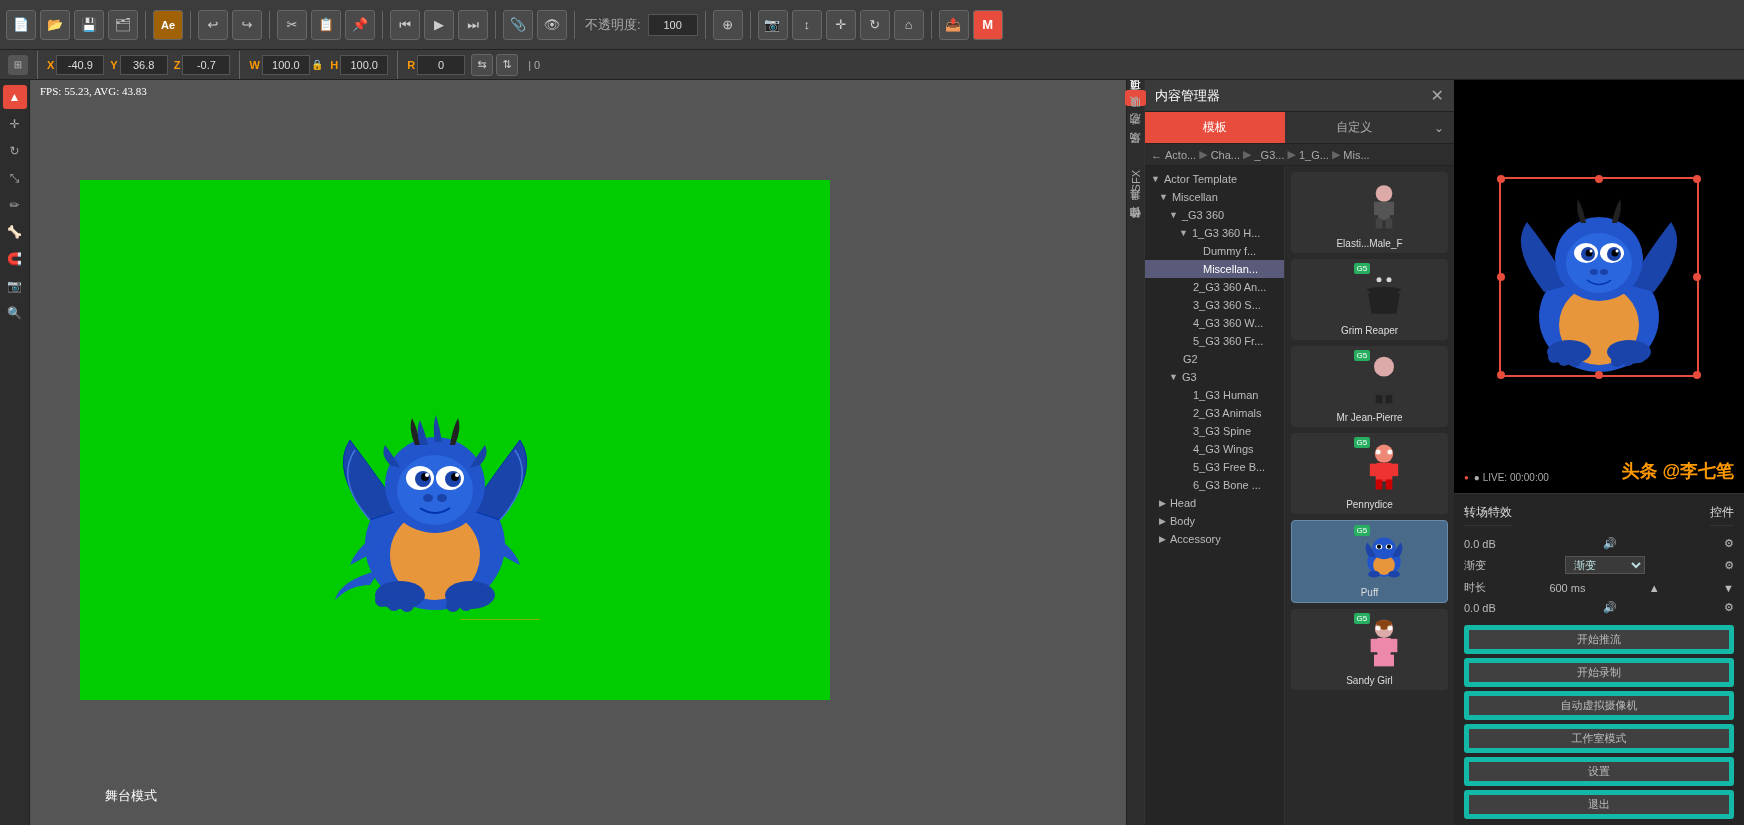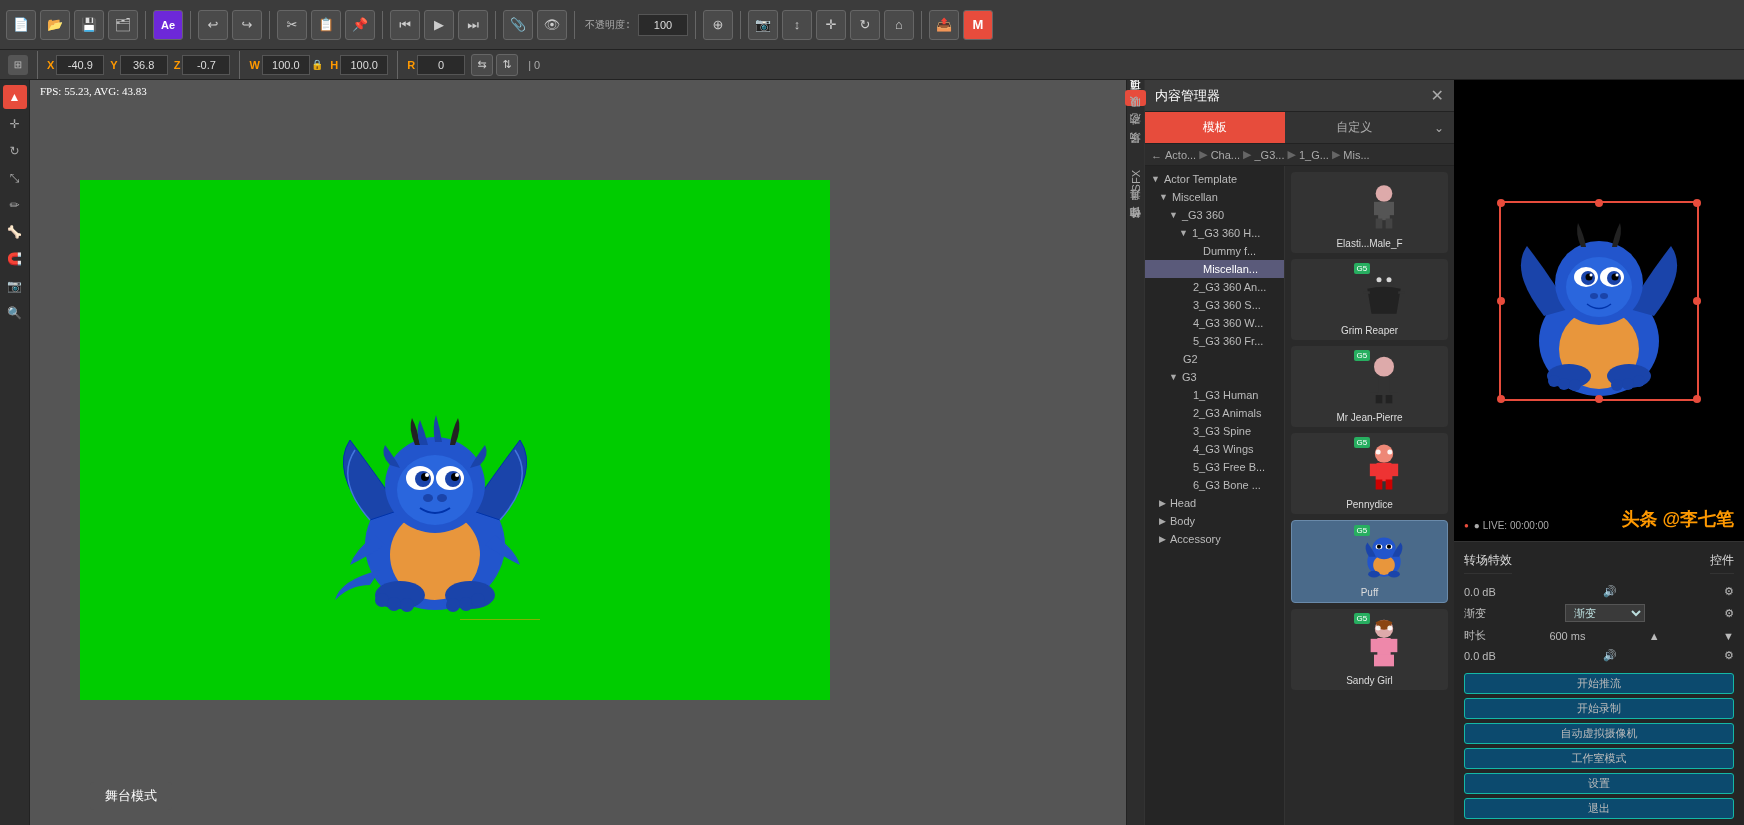--- a/index.html
+++ b/index.html
@@ -20,22 +20,22 @@
       width: 30px; height: 30px;
       background: #4a4a4a;
       border: 1px solid #666;
       border-radius: 3px;
       display: flex; align-items: center; justify-content: center;
       cursor: pointer;
       color: #ccc;
       font-size: 13px;
     }
     .toolbar-sep { width: 1px; height: 28px; background: #666; margin: 0 3px; }
-    .ae-btn { background: #6d28d9; color: #fff; font-weight: bold; font-size: 11px; }
-    .toolbar-label { color: #aaa; font-size: 10px; padding: 0 3px; font-family: Liberation Mono, monospace; }
+    .ae-btn { background: #a16207; color: #fff; font-weight: bold; font-size: 11px; }
+    .toolbar-label { color: #aaa; font-size: 13px; padding: 0 3px; }
     .toolbar-input {
       width: 50px; height: 22px;
       background: #2a2a2a;
       border: 1px solid #555;
       color: #ddd;
       text-align: center;
       font-size: 11px;
       padding: 0 3px;
     }
 
@@ -289,22 +289,22 @@
     }
     .panel-row {
       display: flex;
       align-items: center;
       justify-content: space-between;
       padding: 3px 0;
       font-size: 11px;
       color: #bbb;
     }
     .panel-btn {
-      background: #0c4a6e;
-      border: 1px solid #14b8a6;
+      background: #404040;
+      border: 5px solid #14b8a6;
       color: #bbb;
       padding: 2px 8px;
       border-radius: 3px;
       cursor: pointer;
       font-size: 11px;
     }
     .panel-select {
       background: #3a3a3a;
       border: 1px solid #555;
       color: #bdd;

